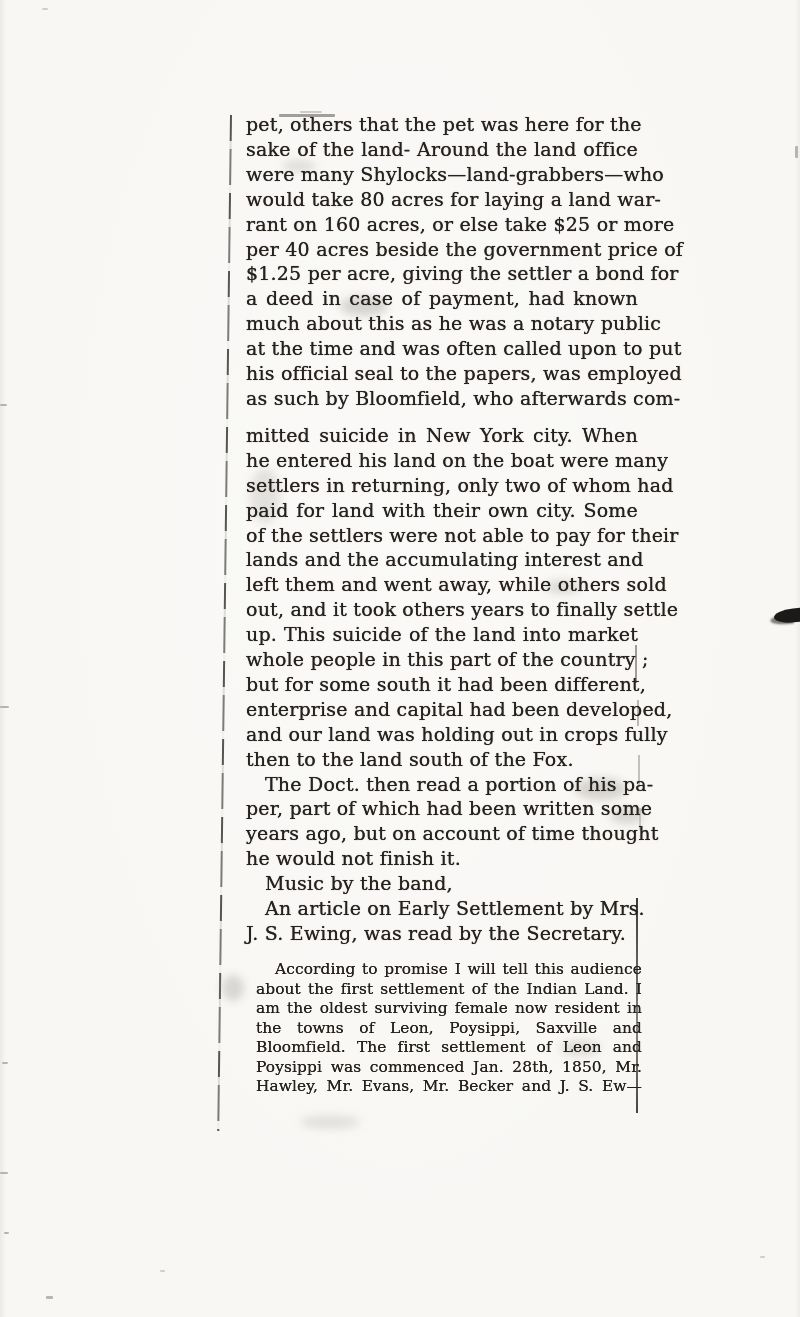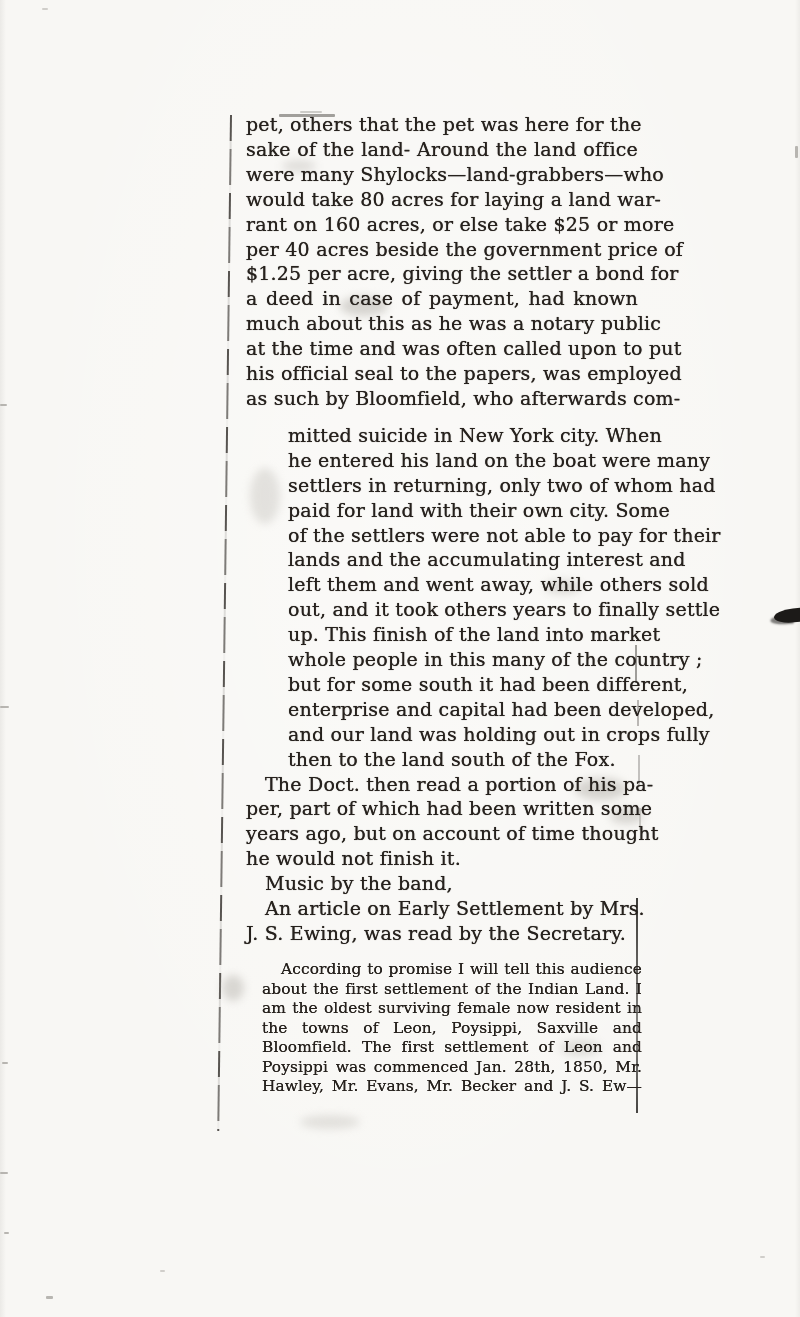--- a/index.html
+++ b/index.html
@@ -29,28 +29,27 @@
     color:var(--ink);
   }
   .line{
     font-size:19px;line-height:24.9px;
     text-align:justify;text-align-last:justify;
     letter-spacing:.2px;
     text-shadow:0 0 .7px rgba(30,25,20,.9);
     white-space:nowrap;
   }
   .para{margin:0;}
-  .gap-top{margin-top:12px;margin-left:42px;}
+  .gap-top{margin-top:12px;}
   .endleft .line:last-child{text-align-last:left;}
   .indent .line:first-child{text-indent:19px;}
   .small{margin-left:10px;width:386px;margin-top:14px;}
   .small .line{
     font-size:15.4px;line-height:19.6px;letter-spacing:.1px;
     text-shadow:0 0 .6px rgba(30,25,20,.95);
-    margin-left:6px;
   }
   
   .rule-left{
     position:absolute;left:230px;top:115px;width:2px;height:1016px;
     background:repeating-linear-gradient(
       180deg,
       rgba(60,56,52,.85) 0px, rgba(60,56,52,.85) 26px,
       rgba(60,56,52,.15) 26px, rgba(60,56,52,.15) 34px,
       rgba(60,56,52,.65) 34px, rgba(60,56,52,.65) 70px,
       rgba(60,56,52,.05) 70px, rgba(60,56,52,.05) 78px);
@@ -135,22 +134,22 @@
       </div>
     <div class="para gap-top endleft">
         <div class="line">mitted suicide in New York city.  When</div>
         <div class="line">he entered his land on the boat were many</div>
         <div class="line">settlers in returning, only two of whom had</div>
         <div class="line">paid for land with their own city.  Some</div>
         <div class="line">of the settlers were not able to pay for their</div>
         <div class="line">lands and the accumulating interest and</div>
         <div class="line">left them and went away, while others sold</div>
         <div class="line">out, and it took others years to finally settle</div>
-        <div class="line">up.  This finish of the land into market</div>
-        <div class="line">whole people in this many of the country ;</div>
+        <div class="line">up.  This suicide of the land into market</div>
+        <div class="line">whole people in this part of the country ;</div>
         <div class="line">but for some south it had been different,</div>
         <div class="line">enterprise and capital had been developed,</div>
         <div class="line">and our land was holding out in crops fully</div>
         <div class="line">then to the land south of the Fox.</div>
       </div>
     <div class="para indent endleft">
         <div class="line">The Doct. then read a portion of his pa-</div>
         <div class="line">per, part of which had been written some</div>
         <div class="line">years ago, but on account of time thought</div>
         <div class="line">he would not finish it.</div>

